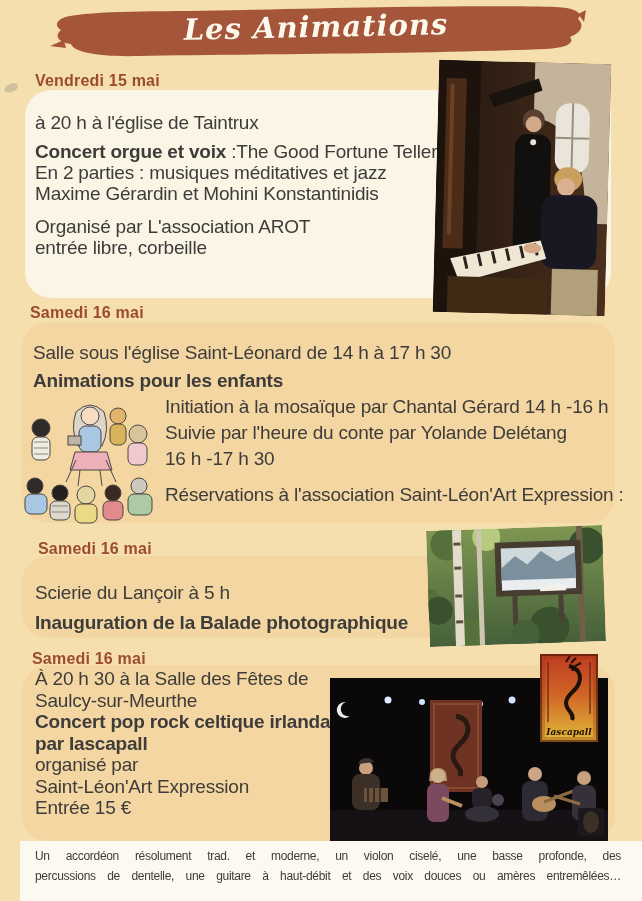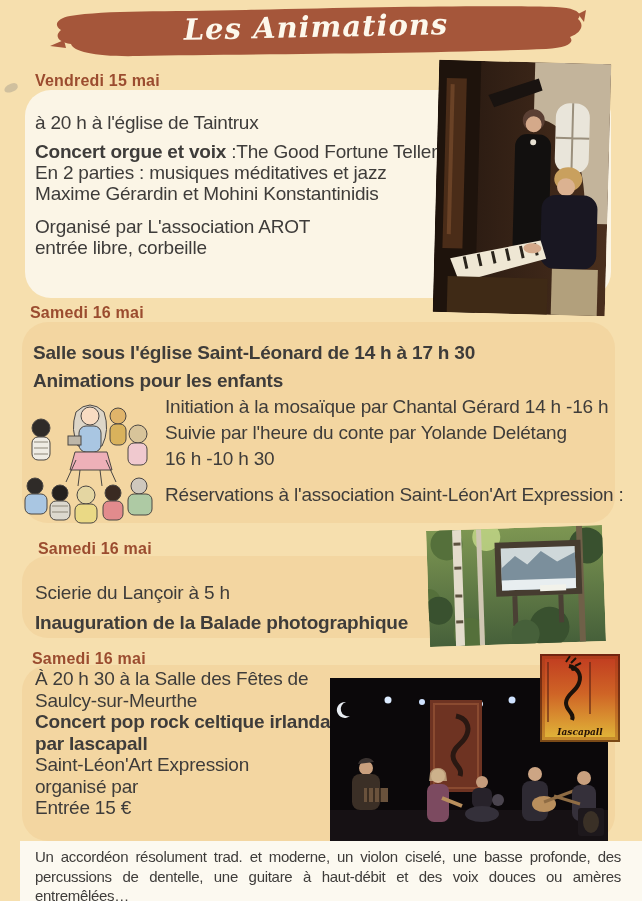--- a/index.html
+++ b/index.html
@@ -17,44 +17,44 @@
   .card{position:absolute;border-radius:26px;z-index:1;}
   #card1{left:25px;top:90px;width:586px;height:208px;background:#fbf5e6;}
   #card2{left:22px;top:322px;width:593px;height:201px;background:#f3d6a1;}
   #card3{left:22px;top:556px;width:483px;height:82px;background:#f3d6a1;}
   #card4{left:22px;top:665px;width:593px;height:176px;background:#f3d6a1;}
   .txt p{margin:0;line-height:21px;font-size:19px;color:#3e3c3a;letter-spacing:-.2px;white-space:nowrap;}
   .b{font-weight:bold;}
   .mb8{margin-bottom:8px !important;}
   .mt12{margin-top:12px !important;}
   #c1txt{position:absolute;left:10px;top:22px;}
-  #c2venue{position:absolute;left:11px;top:20px;font-weight:bold;}
+  #c2venue{position:absolute;left:11px;top:20px;}
   #c2bold{position:absolute;left:11px;top:48px;}
   #c2details{position:absolute;left:143px;top:72px;width:452px;}
   #c2details p{line-height:26px;}
   #c2resa{margin-top:10px !important;}
   #c2email{text-align:center;white-space:nowrap;}
   #c3txt{position:absolute;left:13px;top:22px;}
   #c3txt p{line-height:30px;}
   #c4txt{position:absolute;left:13px;top:3px;}
   #c4txt p{line-height:21.5px;}
   
   .photo{position:absolute;overflow:hidden;}
   #photo1{left:436px;top:62px;width:172px;height:252px;transform:rotate(1.5deg);z-index:4;}
   #art2{left:18px;top:390px;width:142px;height:138px;z-index:4;}
   #photo3{left:428px;top:528px;width:176px;height:116px;transform:rotate(-2deg);z-index:4;}
   #photo4{left:330px;top:678px;width:278px;height:163px;z-index:4;background:#0b080a;}
-  #poster{left:540px;top:654px;width:80px;height:88px;z-index:7;
+  #poster{left:540px;top:654px;width:58px;height:88px;z-index:7;
     background:linear-gradient(#c03a20,#cf6426 45%,#e2bb3a);
     box-shadow:inset 0 0 0 2px rgba(60,18,8,.55), inset 0 0 0 5px rgba(150,60,20,.35);}
   #poster-label{position:absolute;left:0;bottom:5px;width:100%;text-align:center;
     font-family:"DejaVu Serif",serif;font-style:italic;font-weight:bold;font-size:9px;color:#241105;}
   
   #footer{position:absolute;left:20px;top:841px;width:622px;height:60px;background:#fcf9f0;z-index:2;}
-  .desc{margin:0 0 0 15px;width:586px;font-size:15px;line-height:19.5px;color:#3e3c3a;
+  .desc{margin:0 0 0 15px;width:586px;font-size:12px;line-height:19.5px;color:#3e3c3a;
         letter-spacing:-.3px;text-align:justify;text-align-last:justify;}
   #desc1{margin-top:6px;}
   #smudge{position:absolute;left:4px;top:84px;width:14px;height:8px;border-radius:60% 40% 50% 50%;
           background:#b7ab93;opacity:.6;transform:rotate(-20deg);z-index:3;}
 </style>
 </head>
 <body>
 
 <div class="page">
 
@@ -113,21 +113,21 @@
   </div>
 
   <h2 class="hdr" style="left:30px;top:304px;">Samedi 16 mai</h2>
   <div class="card" id="card2">
     <div class="txt">
       <p id="c2venue">Salle sous l'église Saint-Léonard de 14 h à 17 h 30</p>
       <p id="c2bold" class="b">Animations pour les enfants</p>
       <div id="c2details">
         <p>Initiation à la mosaïque par Chantal Gérard 14 h -16 h</p>
         <p>Suivie par l'heure du conte par Yolande Delétang</p>
-        <p>16 h -10 h 30</p>
+        <p>16 h -17 h 30</p>
         <p id="c2resa">Réservations à l'association Saint-Léon'Art Expression :</p>
       </div>
     </div>
   </div>
   <div class="photo" id="art2">
     <svg width="142" height="138" viewBox="0 0 142 138" stroke="#4a4643" stroke-width="1">
 
       <path d="M58,22 q14,-14 28,0 q6,18 -2,34 l-24,0 q-8,-16 -2,-34z" fill="#ddd6c8"></path>
       <circle cx="72" cy="26" r="9" fill="#f8dcc2"></circle>
       <rect x="61" y="36" width="22" height="26" rx="7" fill="#a9c6e2"></rect>
@@ -194,22 +194,22 @@
     </svg>
   </div>
 
   <h2 class="hdr" style="left:32px;top:650px;">Samedi 16 mai</h2>
   <div class="card" id="card4">
     <div class="txt" id="c4txt">
       <p>À 20 h 30 à la Salle des Fêtes de</p>
       <p>Saulcy-sur-Meurthe</p>
       <p class="b">Concert pop rock celtique irlandais</p>
       <p class="b">par Iascapall</p>
+      <p>organisé par</p>
       <p>Saint-Léon'Art Expression</p>
-      <p>organisé par</p>
       <p>Entrée 15 €</p>
     </div>
   </div>
   <div class="photo" id="photo4">
     <svg width="278" height="163" viewBox="0 0 278 163">
       <rect width="278" height="163" fill="#0b080a"></rect>
       <rect y="132" width="278" height="31" fill="#161114"></rect>
       <path d="M16,24 a8,8 0 1,0 4,14 a6,6 0 1,1 -4,-14z" fill="#e8ecf2"></path>
       <g>
         <circle cx="58" cy="22" r="3.5" fill="#dcebff"></circle>

